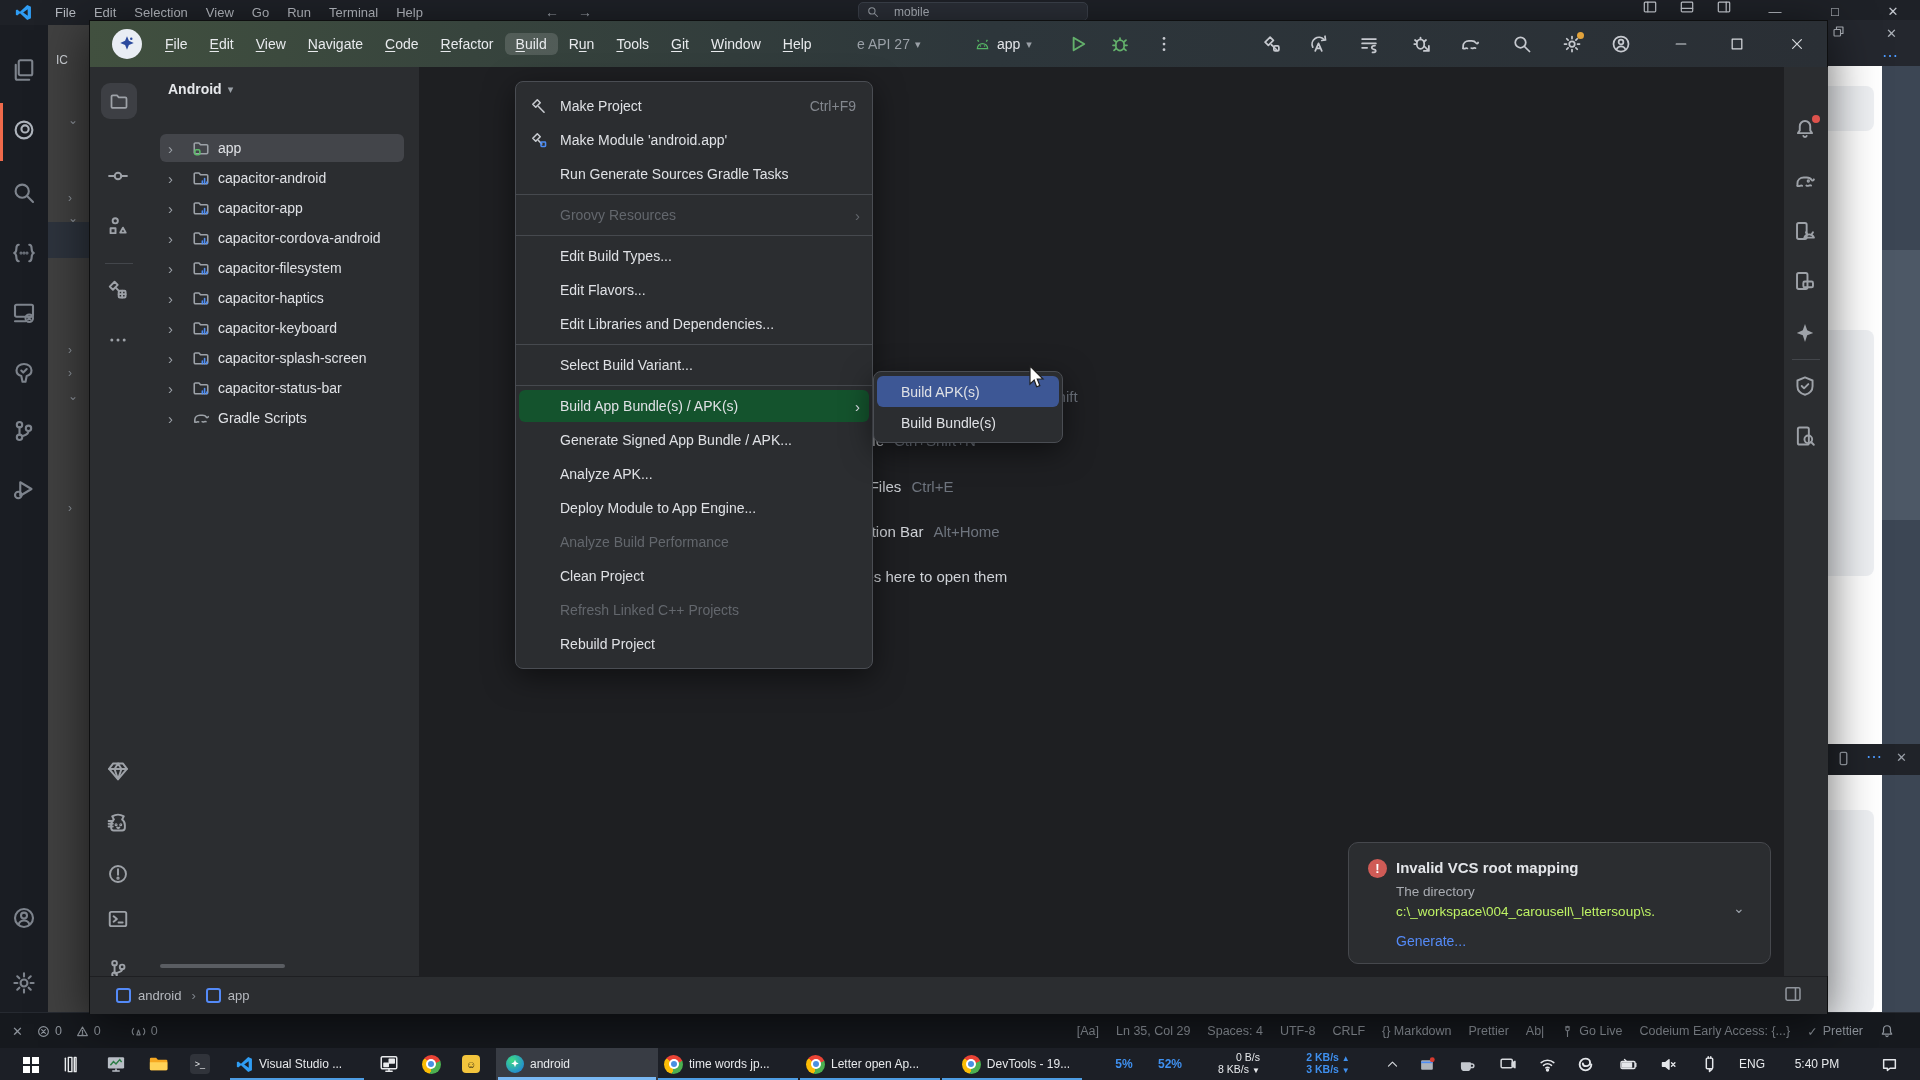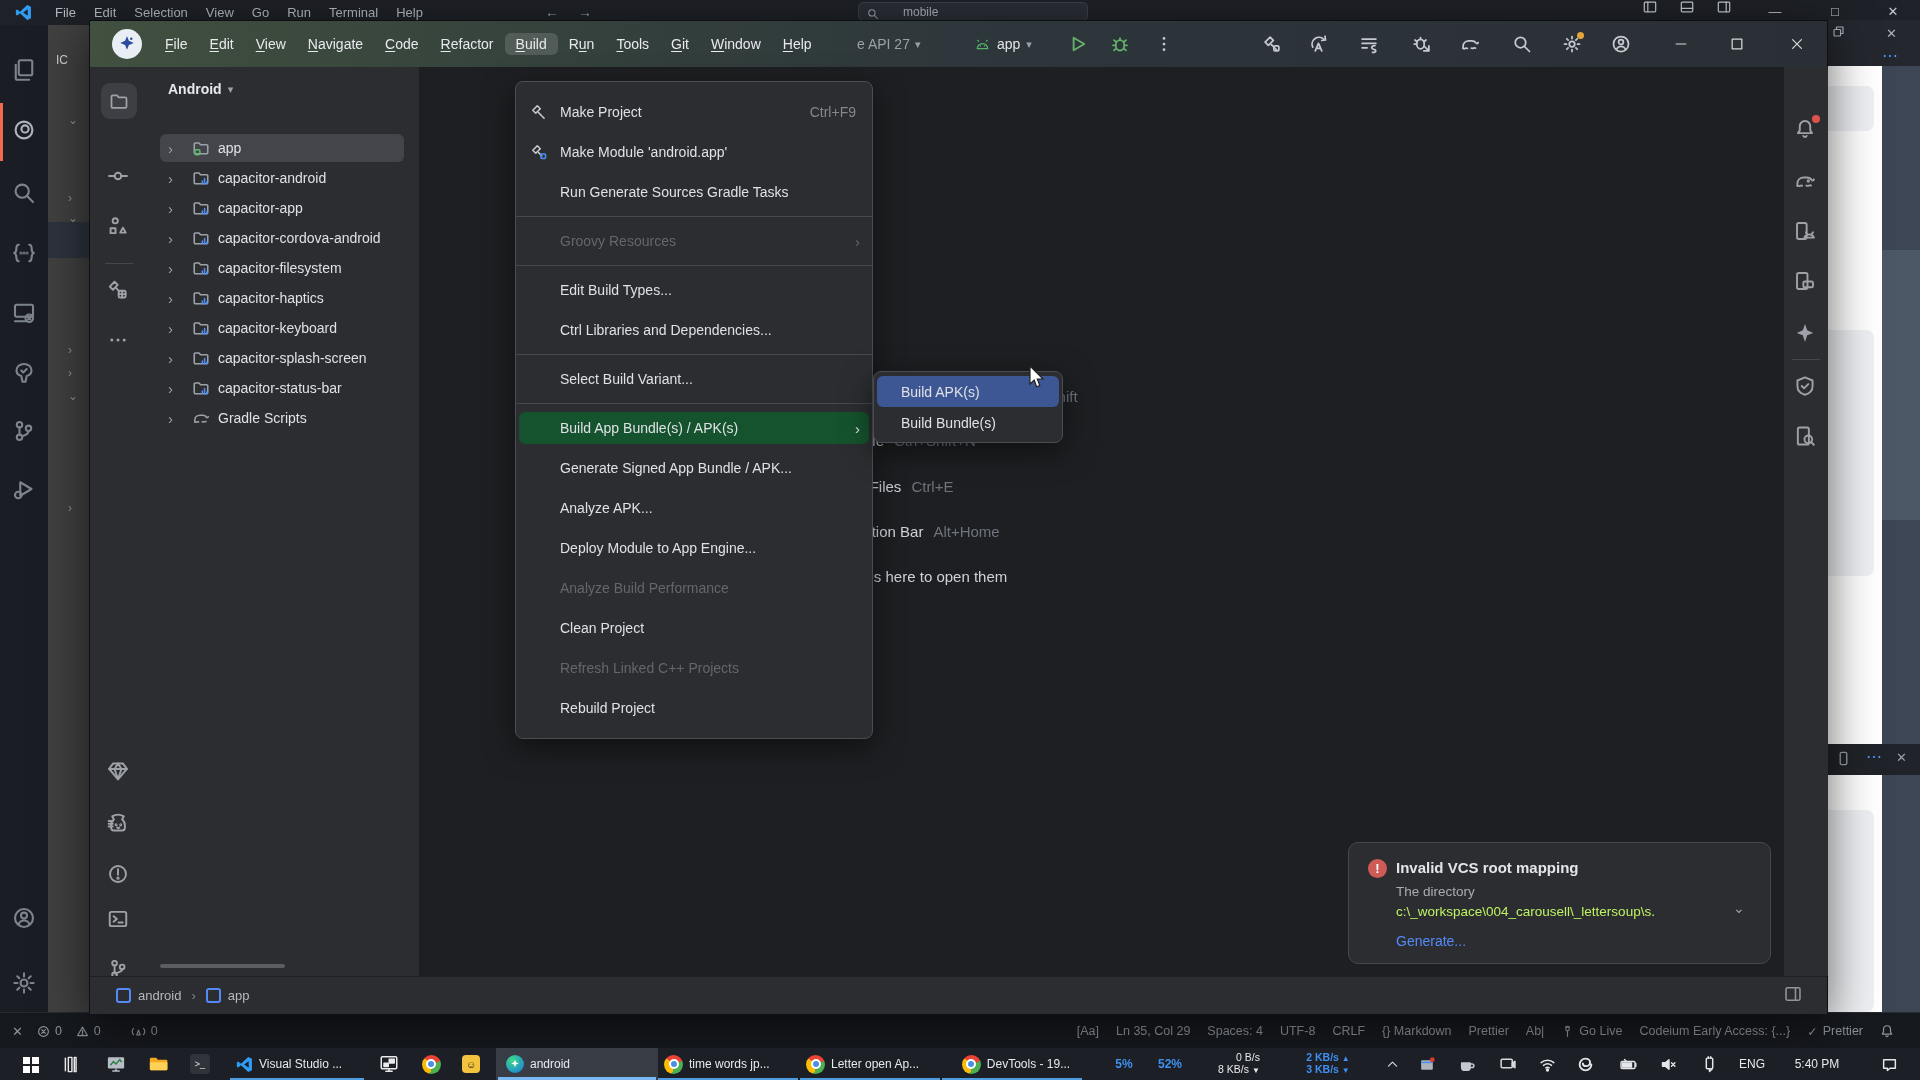--- a/index.html
+++ b/index.html
@@ -7,21 +7,21 @@
   .abs{position:absolute}
   svg{display:block}
   .st{stroke:currentColor;fill:none;stroke-width:1.4;stroke-linecap:round;stroke-linejoin:round}
 
   
   #vsc-titlebar{left:0;top:0;width:1920px;height:25px;background:#1e2127;color:#b7bbc2;font-size:13px;z-index:1}
   #vsc-menu{position:absolute;left:46px;top:0;display:flex;height:25px;align-items:center}
   #vsc-menu .mi{padding:0 9px;color:#b7bbc2}
   .nav-arrow{position:absolute;top:0;height:25px;line-height:25px;color:#9aa0a8;font-size:14px}
   #vsc-search{position:absolute;left:858px;top:2px;width:230px;height:19px;background:#2a2e36;border:1px solid #3b404a;
-    border-radius:5px;color:#9aa0a8;font-size:12px;display:flex;align-items:flex-end;gap:22px;padding:0 8px;box-sizing:border-box}
+    border-radius:5px;color:#9aa0a8;font-size:12px;display:flex;align-items:center;gap:13px;padding:0 8px;box-sizing:border-box}
   #vsc-search input{background:transparent;border:none;outline:none;color:#aab0b8;font-size:12px;width:150px;font-family:"Liberation Sans",sans-serif}
   .vsc-wbtn{position:absolute;top:0;height:25px;line-height:23px;color:#c4c8cf;text-align:center;width:30px;font-size:13px}
   #vsc-activitybar{left:0;top:25px;width:48px;height:987px;background:#1a1d23;z-index:1;color:#7e848d}
   .act-ic{position:absolute;left:12px;width:24px;height:24px}
   #act-accent{position:absolute;left:0;top:78px;width:3px;height:58px;background:#ef6a4b}
   #vsc-explorer{left:48px;top:25px;width:41px;height:987px;background:#404040;z-index:1;color:#8a9097;font-size:12px}
   #vsc-explorer .chev{position:absolute;left:20px}
   #explorer-sel{position:absolute;left:0;top:197px;width:41px;height:36px;background:#2d333d}
   #vsc-statusbar{left:0;top:1012px;width:1920px;height:36px;background:#16191e;border-top:1px solid #262a31;
     color:#8e949c;font-size:12.5px;z-index:1;display:flex;align-items:center}
@@ -74,21 +74,21 @@
   #proj-hscroll{position:absolute;left:12px;top:897px;width:125px;height:4px;background:#5a5d62;border-radius:2px}
 
   
   .hint{position:absolute;font-size:15px;display:flex;gap:10px;white-space:nowrap;z-index:2}
   .hint .hl{color:#cfd2d7;font-weight:500}
   .hint .hs{color:#6e747e}
 
   
   #build-menu{position:absolute;left:425px;top:60px;width:358px;background:#2b2d30;border:1px solid #4a4d53;
     border-radius:8px;padding:6px 0;z-index:50;box-shadow:0 8px 30px rgba(0,0,0,.5);box-sizing:border-box}
-  .bm-item{height:32px;display:flex;align-items:center;color:#dfe1e5;font-size:14px;position:relative;margin:8px 3px;border-radius:6px}
+  .bm-item{height:32px;display:flex;align-items:center;color:#dfe1e5;font-size:14px;position:relative;margin:2px 3px;border-radius:6px}
   .bm-item .bmicon{position:absolute;left:11px;width:18px;height:18px;color:#c8cbd0}
   .bm-item .bmlabel{position:absolute;left:41px;white-space:nowrap}
   .bm-item .bmshort{position:absolute;right:13px;color:#83878e}
   .bm-item .bmarrow{position:absolute;right:9px;color:#9ea3aa;font-size:15px}
   .bm-item.disabled{color:#63676d}
   .bm-item.disabled .bmarrow{color:#63676d}
   .bm-item.selected{background:#14532d}
   .bm-item.selected .bmarrow{color:#dfe3ea}
   .bm-sep{height:1px;background:#46494e;margin:4px 0}
   #build-submenu{position:absolute;left:783px;top:350px;width:190px;background:#2b2d30;border:1px solid #4a4d53;
@@ -773,21 +773,24 @@
     <div class="bm-sep"></div>
     <div class="bm-item disabled">
       <span class="bmlabel">Groovy Resources</span>
       <span class="bmarrow">›</span>
     </div>
     <div class="bm-sep"></div>
     <div class="bm-item">
       <span class="bmlabel">Edit Build Types...</span>
     </div>
     <div class="bm-item">
-      <span class="bmlabel">Ctrl Libraries and Dependencies...</span>
+      <span class="bmlabel">Edit Flavors...</span>
+    </div>
+    <div class="bm-item">
+      <span class="bmlabel">Edit Libraries and Dependencies...</span>
     </div>
     <div class="bm-sep"></div>
     <div class="bm-item">
       <span class="bmlabel">Select Build Variant...</span>
     </div>
     <div class="bm-sep"></div>
     <div class="bm-item selected">
       <span class="bmlabel">Build App Bundle(s) / APK(s)</span>
       <span class="bmarrow">›</span>
     </div>

